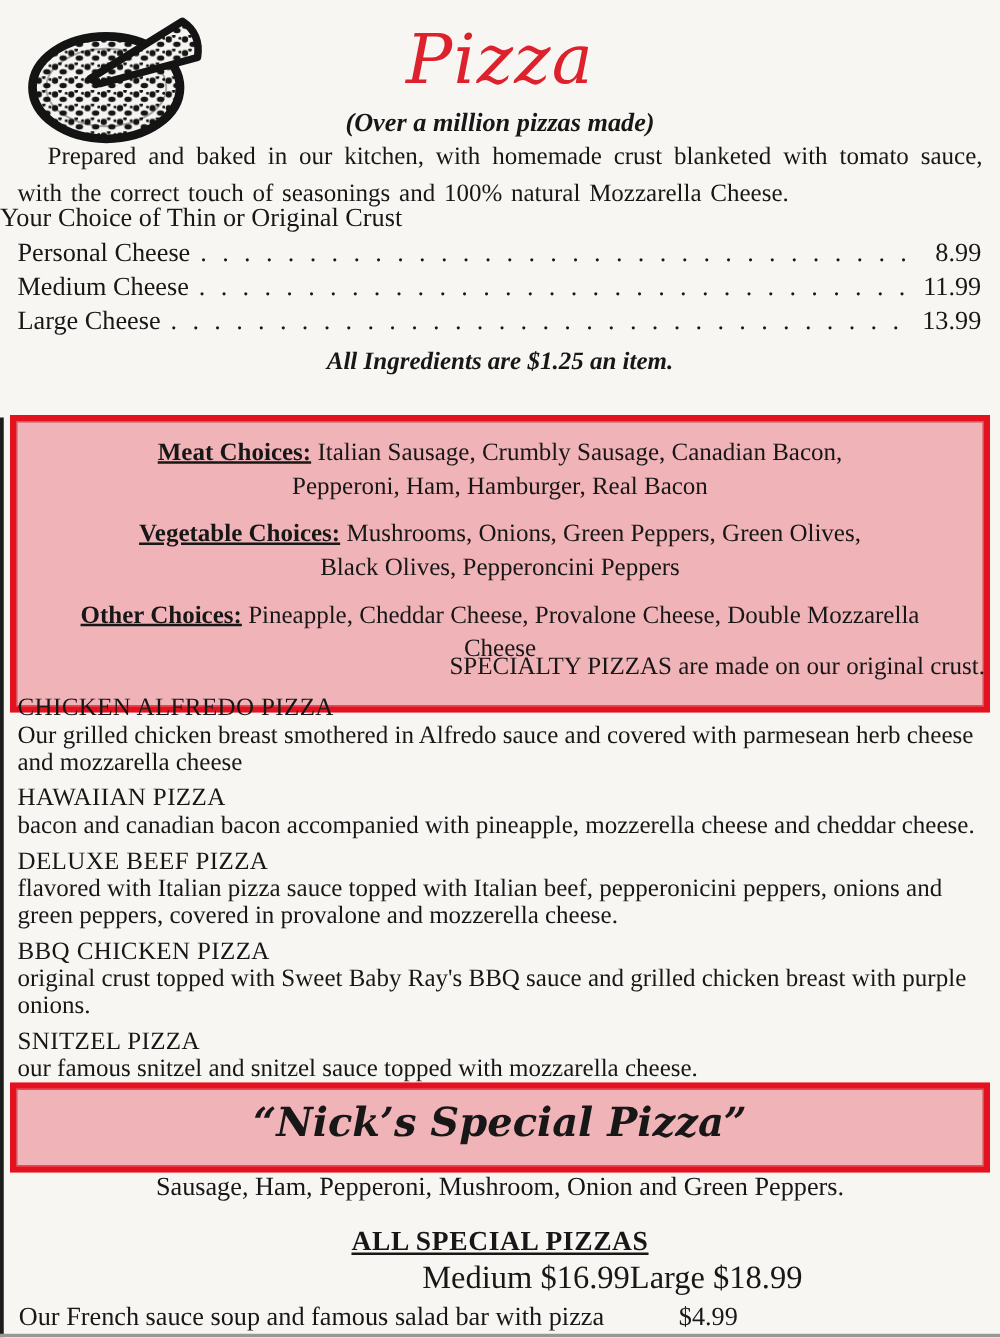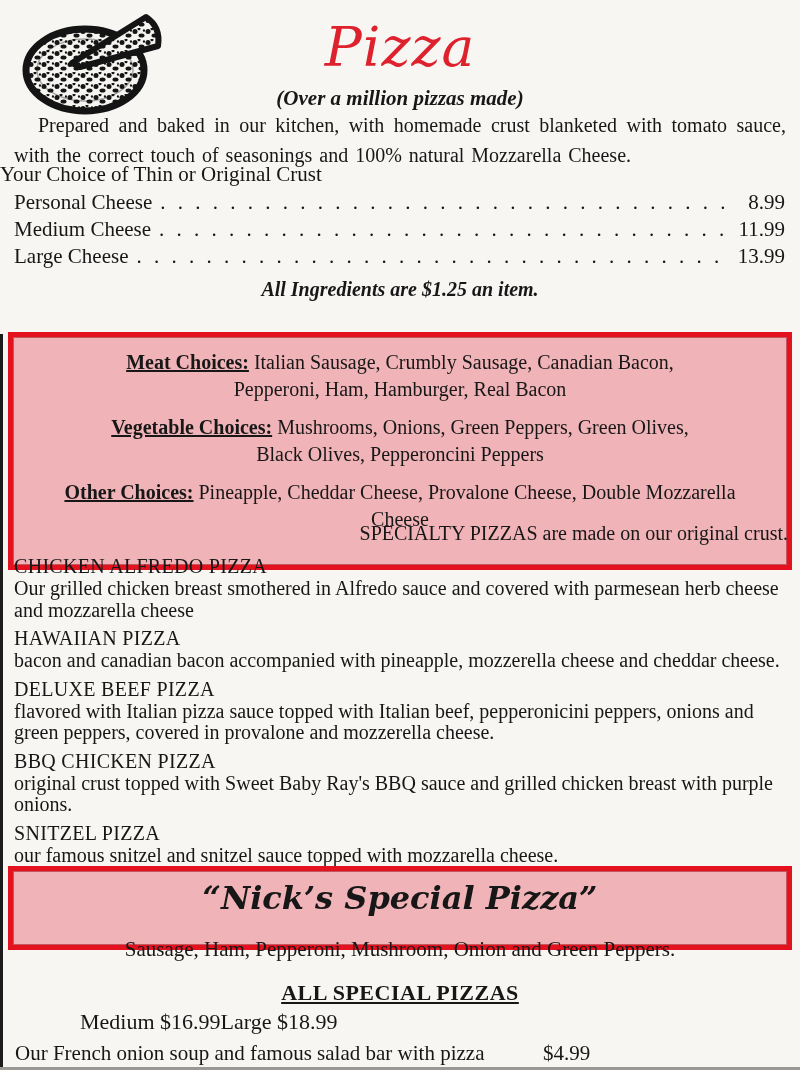--- a/index.html
+++ b/index.html
@@ -55,38 +55,38 @@
   }
   .choice-group { margin-bottom:11px; }
   .choice-label { font-weight:bold; text-decoration:underline; }
   .choice-line:empty { display:none; }
   .specialty { position:absolute; top:522px; left:14px; right:12px; font-size:20px; }
   .specialty-intro { line-height:23px; margin-bottom:10px;text-align:right; }
   .specialty-item { margin-bottom:6px; }
   .specialty-name { font-size:20px; line-height:23px; letter-spacing:.3px; }
   .specialty-desc { font-size:20px; line-height:21.5px; }
   .nicks-box {
-    position:absolute; top:866px; left:8px; right:8px; height:84px;
+    position:absolute; top:866px; left:8px; right:8px; height:72px;
     background:var(--box-pink); border:5px solid var(--border-red);
     box-shadow: inset 0 0 0 1px rgba(160,10,20,.55);
     text-align:center; padding-top:7px;
   }
   .nicks-title {
     font-family:"DejaVu Serif", serif; font-style:italic; font-weight:bold;
     font-size:32px; line-height:40px;
   }
   .nicks-desc { font-size:21px; line-height:26px; margin-top:18px; }
   .special-heading {
     position:absolute; top:980px; left:0; right:0; text-align:center;
     font-size:22px; font-weight:bold; text-decoration:underline; line-height:26px;
     letter-spacing:.5px;
   }
   .size-row {
     position:absolute; top:1009px; left:0; right:0; display:flex;
-    justify-content:flex-start; padding:0 158px 0 80px; font-size:22px; line-height:26px;
+    justify-content:flex-end; padding:0 158px 0 100px; font-size:26px; line-height:26px;
   }
   .addon-row { position:absolute; top:1040px; left:15px; right:15px; font-size:21px; line-height:26px; }
   .addon-price { position:absolute; left:528px; top:0; }
   .edge-left { position:absolute; left:0; top:334px; bottom:0; width:3px; background:#1c1c1c; }
   .edge-bottom { position:absolute; left:0; right:0; bottom:0; height:3px; background:#9a9894; }
 </style>
 </head>
 <body>
 
 <div class="page">
@@ -177,19 +177,19 @@
     <div class="nicks-title">“Nick’s Special Pizza”</div>
     <div class="nicks-desc">Sausage, Ham, Pepperoni, Mushroom, Onion and Green Peppers.</div>
   </div>
 
   <div class="special-heading">ALL SPECIAL PIZZAS</div>
   <div class="size-row">
     <span>Medium $16.99</span>
     <span>Large $18.99</span>
   </div>
   <div class="addon-row">
-    <span>Our French onion soup and famous salad bar with pizza</span>
+    <span>Our French sauce soup and famous salad bar with pizza</span>
     <span class="addon-price">$4.99</span>
   </div>
 
   <div class="edge-left"></div>
   <div class="edge-bottom"></div>
 </div>
 
 </body></html>

